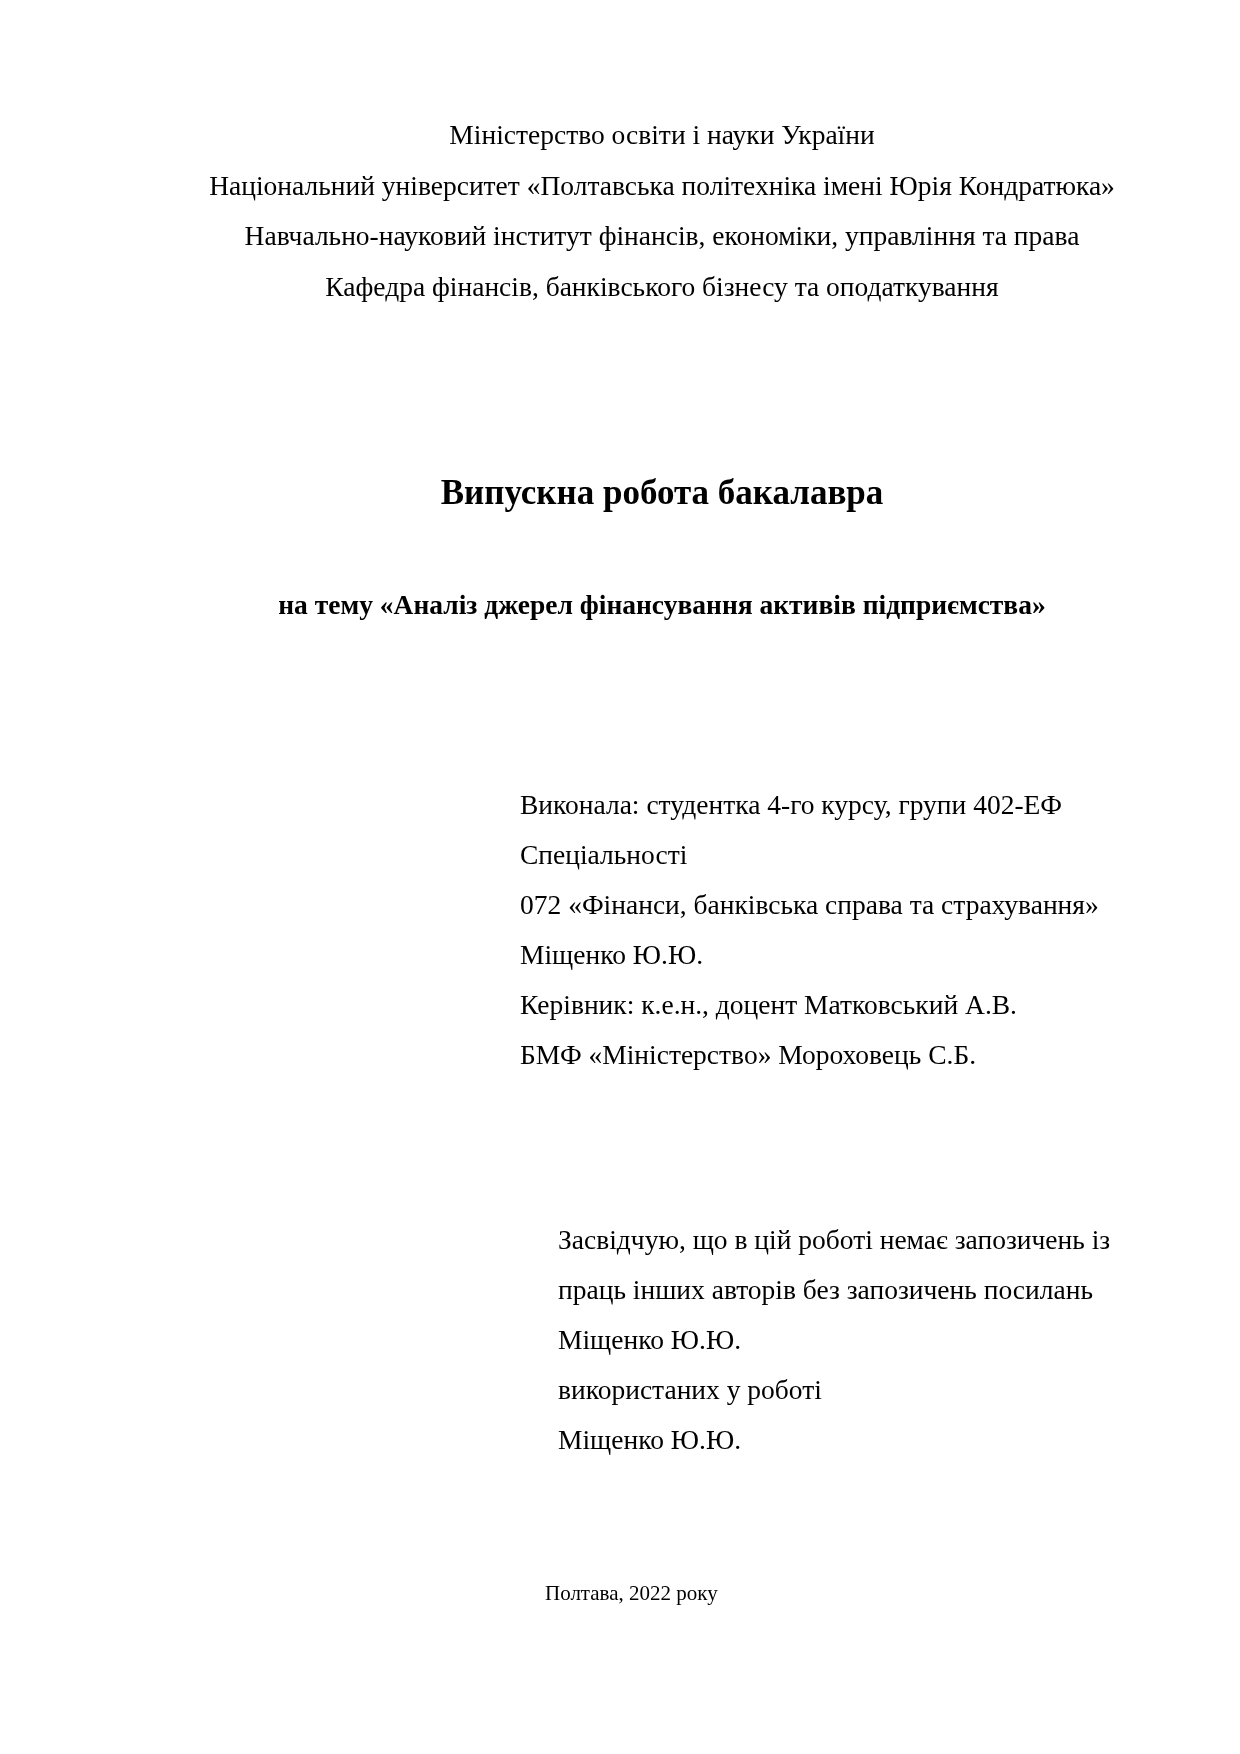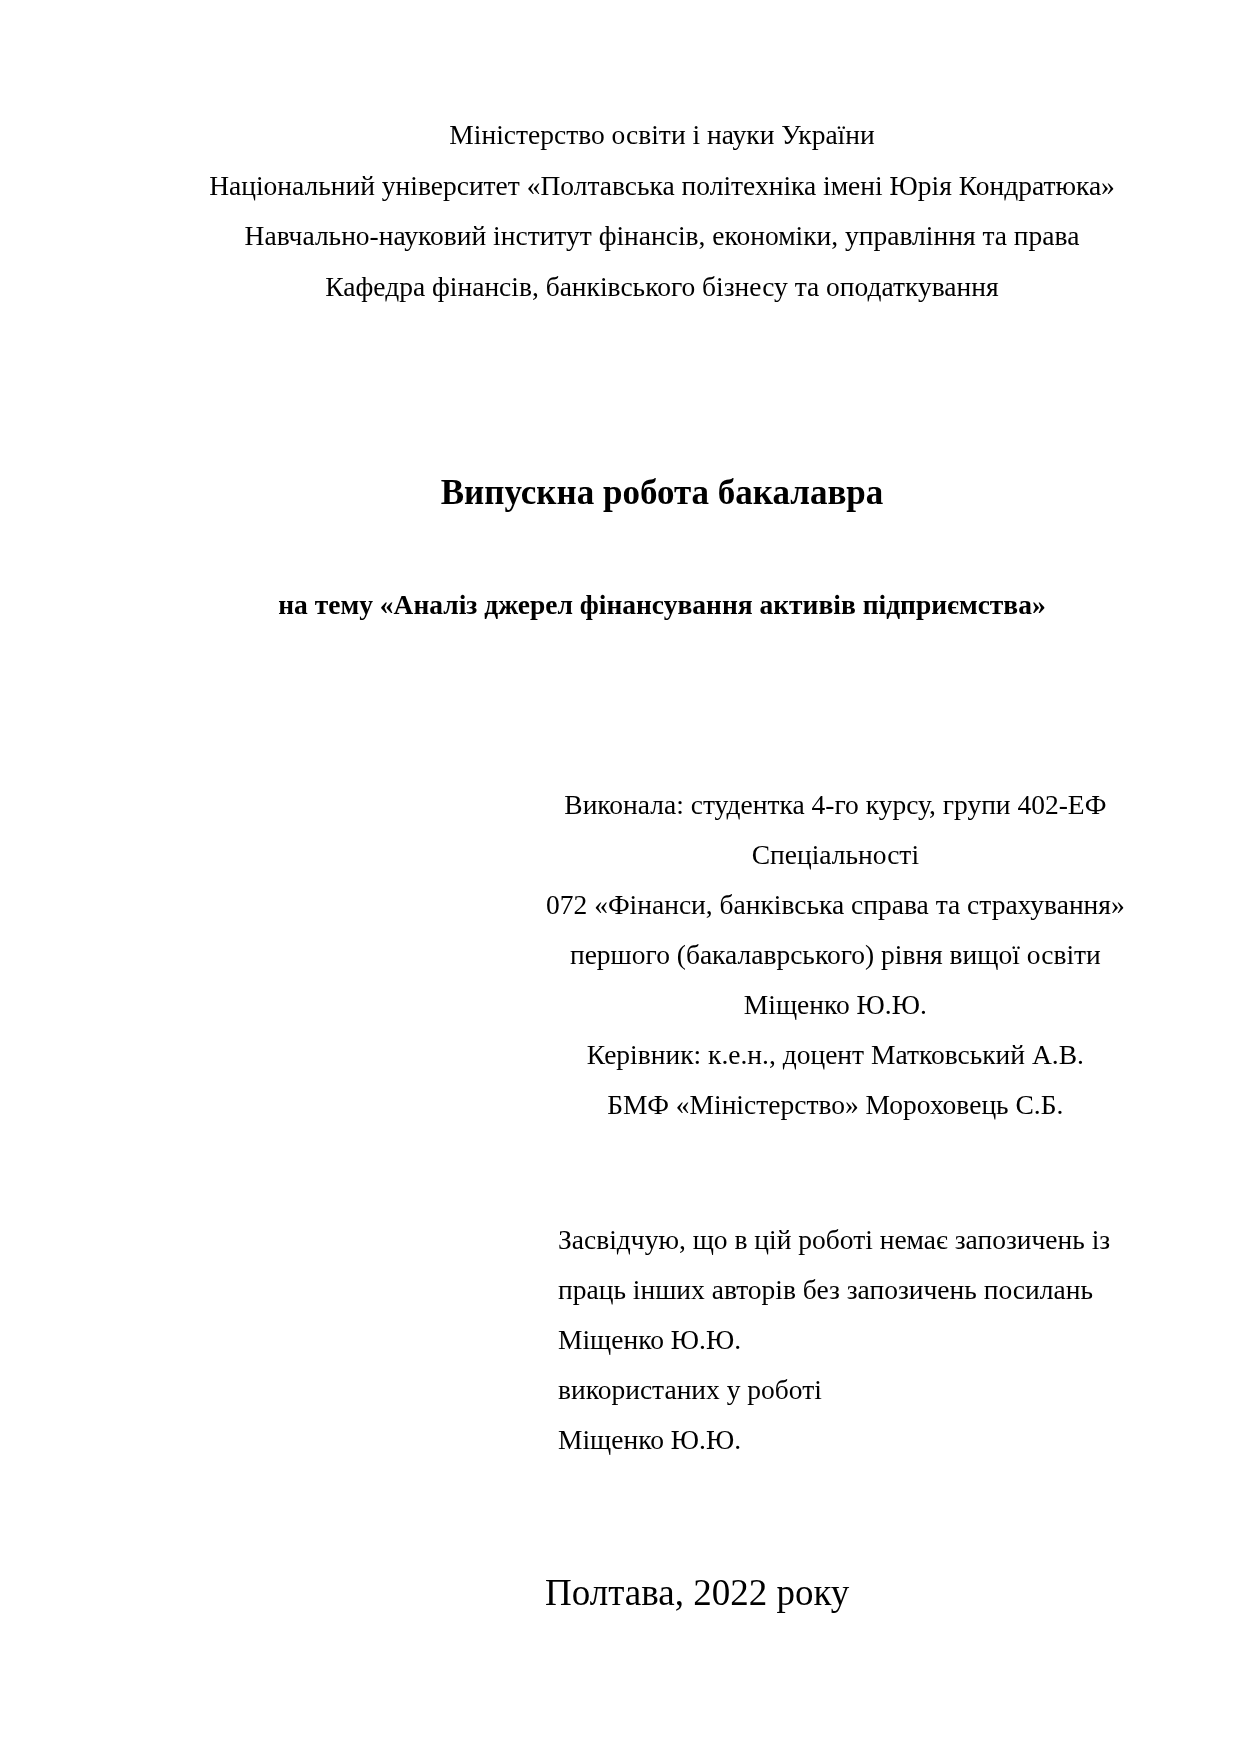--- a/index.html
+++ b/index.html
@@ -45,41 +45,40 @@
       width: 1324px;
       top: 580px;
       text-align: center;
       font-weight: bold;
       font-size: 27.5px;
       line-height: 50px;
       white-space: nowrap;
     }
     .info-block {
       position: absolute;
-      left: 546px;
+      left: 520px;
       top: 780px;
-      text-align: center;
     }
     .info-block .il,
     .cert-block .il {
       font-size: 27.5px;
       line-height: 50px;
       height: 50px;
       white-space: nowrap;
     }
     .cert-block {
       position: absolute;
       left: 558px;
       top: 1215px;
     }
     .city-year {
       position: absolute;
       left: 545px;
       top: 1568px;
-      font-size: 37px;
+      font-size: 21px;
       line-height: 50px;
       white-space: nowrap;
     }
   </style>
 </head>
 <body>
 
 <div class="header-block">
   <div class="hl">Міністерство освіти і науки України</div>
   <div class="hl">Національний університет «Полтавська політехніка імені Юрія Кондратюка»</div>
@@ -88,21 +87,20 @@
 </div>
 
 <div class="title">Випускна робота бакалавра</div>
 
 <div class="subtitle">на тему «Аналіз джерел фінансування активів підприємства»</div>
 
 <div class="info-block">
   <div class="il">Виконала: студентка 4-го курсу, групи 402-ЕФ</div>
   <div class="il">Спеціальності</div>
   <div class="il">072 «Фінанси, банківська справа та страхування»</div>
-  <div class="il">першого (бакалаврського) рівня вищої освіти</div>
   <div class="il">Міщенко Ю.Ю.</div>
   <div class="il">Керівник: к.е.н., доцент Матковський А.В.</div>
   <div class="il">БМФ «Міністерство» Мороховець С.Б.</div>
 </div>
 
 <div class="cert-block">
   <div class="il">Засвідчую, що в цій роботі немає запозичень із</div>
   <div class="il">праць інших авторів без запозичень посилань</div>
   <div class="il">Міщенко Ю.Ю.</div>
   <div class="il">використаних у роботі</div>

